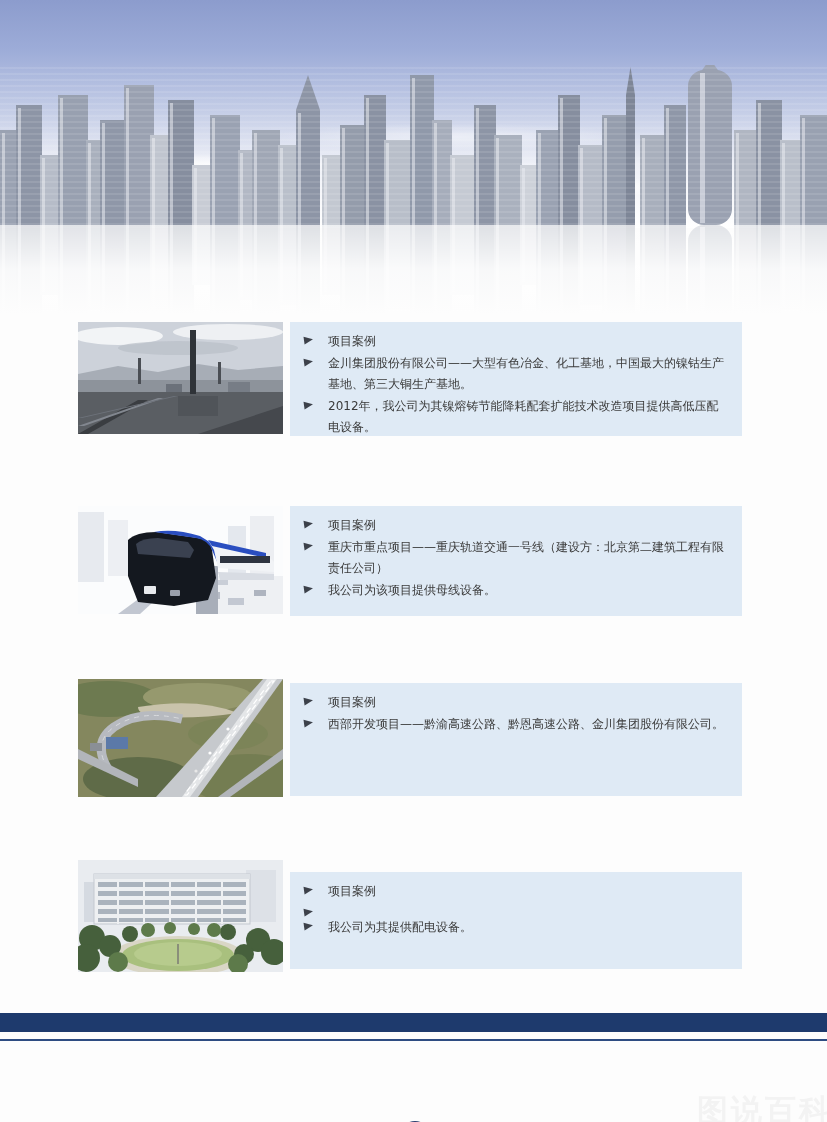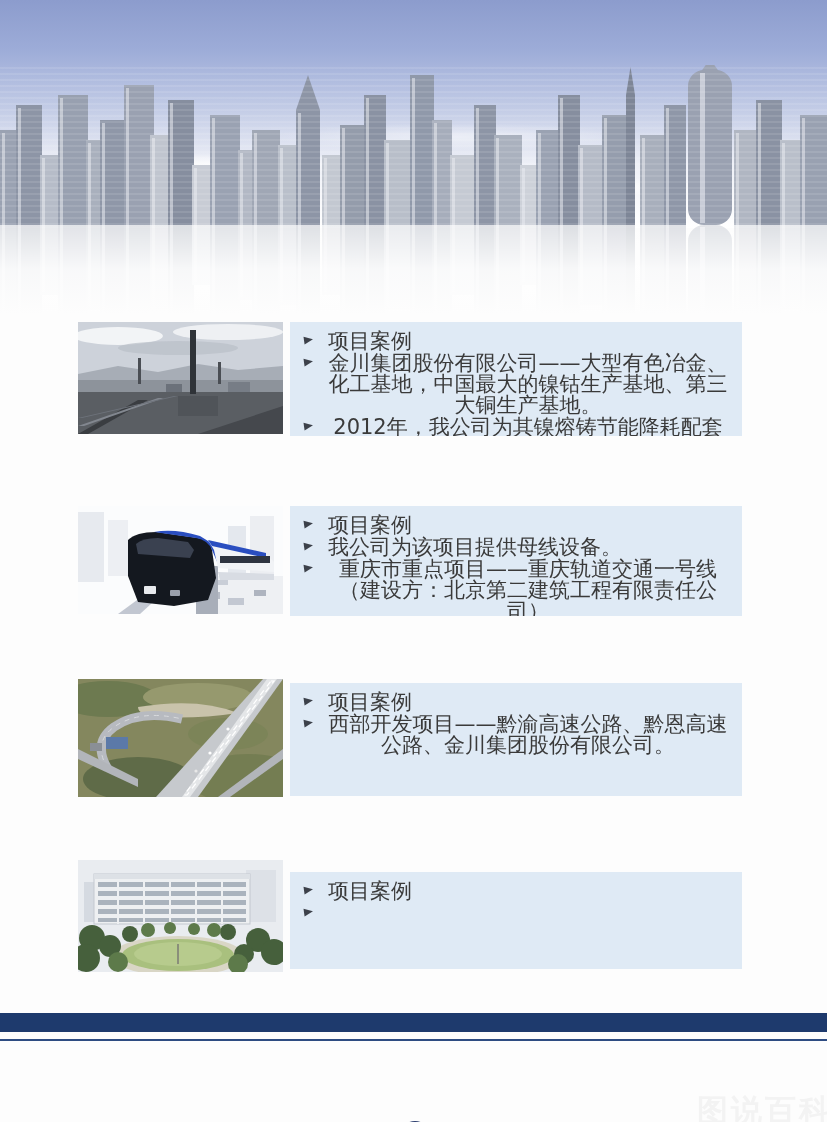--- a/index.html
+++ b/index.html
@@ -26,21 +26,21 @@
   
   .photo{position:absolute;left:78px;width:205px;overflow:hidden;}
   .photo svg{display:block;}
   .tb{position:absolute;left:290px;width:452px;background:#dfeaf5;box-sizing:border-box;
       padding:8px 14px 6px 14px;overflow:hidden;}
   .b{display:flex;margin:1px 0;}
   .arr{flex:0 0 24px;padding-top:5px;}
   .arr::before{content:"";display:block;width:0;height:0;
       border-top:4.5px solid transparent;border-bottom:4.5px solid transparent;
       border-left:9px solid #3c414a;transform:rotate(-8deg);}
-  .bt{font-size:21px;line-height:21px;color:#3a3a3a;text-align:center;}
+  .bt{font-size:12px;line-height:21px;color:#3a3a3a;}
 
   #img1{top:322px;height:112px;} #box1{top:322px;height:114px;}
   #img2{top:506px;height:108px;} #box2{top:506px;height:110px;}
   #img3{top:679px;height:118px;} #box3{top:683px;height:113px;}
   #img4{top:860px;height:112px;} #box4{top:872px;height:97px;}
 
   
   .foot-bar{position:absolute;top:1013px;left:0;width:827px;height:19px;background:#1e3a6d;}
   .foot-line{position:absolute;top:1039px;left:0;width:827px;height:2px;background:#2e4c82;}
   .badge{position:absolute;top:1115px;left:378px;width:74px;height:46px;}
@@ -285,25 +285,25 @@
       <rect x="92" y="84" width="10" height="6" fill="#9aa0ab" rx="1"></rect>
     </svg>
   </div>
   <div class="tb" id="box2">
     <div class="b">
       <span class="arr"></span>
       <span class="bt">项目案例</span>
     </div>
     <div class="b">
       <span class="arr"></span>
+      <span class="bt">重庆市重点项目——重庆轨道交通一号线（建设方：北京第二建筑工程有限责任公司）</span>
+    </div>
+    <div class="b">
+      <span class="arr"></span>
       <span class="bt">我公司为该项目提供母线设备。</span>
-    </div>
-    <div class="b">
-      <span class="arr"></span>
-      <span class="bt">重庆市重点项目——重庆轨道交通一号线（建设方：北京第二建筑工程有限责任公司）</span>
     </div>
   </div>
 
   <div class="photo" id="img3">
     <svg width="205" height="118" viewBox="0 0 205 118">
       <rect width="205" height="118" fill="#84875e"></rect>
       <ellipse cx="30" cy="20" rx="50" ry="18" fill="#6d7a50"></ellipse>
       <ellipse cx="170" cy="100" rx="60" ry="25" fill="#747d52"></ellipse>
       <ellipse cx="60" cy="100" rx="55" ry="22" fill="#5f6b48"></ellipse>
       <ellipse cx="120" cy="18" rx="55" ry="14" fill="#96996e"></ellipse>
@@ -380,20 +380,24 @@
     </svg>
   </div>
   <div class="tb" id="box4">
     <div class="b">
       <span class="arr"></span>
       <span class="bt">项目案例</span>
     </div>
     <div class="b">
       <span class="arr"></span>
     </div>
+    <div class="b">
+      <span class="arr"></span>
+      <span class="bt">我公司为其提供配电设备。</span>
+    </div>
   </div>
 
   <div class="foot-bar"></div>
   <div class="foot-line"></div>
 
   <div class="badge">
     <svg width="74" height="46" viewBox="0 0 74 46">
       <circle cx="10" cy="27" r="4.5" fill="none" stroke="#4a5787" stroke-width="1.3"></circle>
       <circle cx="10" cy="27" r="1.5" fill="#4a5787"></circle>
       <circle cx="64" cy="27" r="4.5" fill="none" stroke="#4a5787" stroke-width="1.3"></circle>

